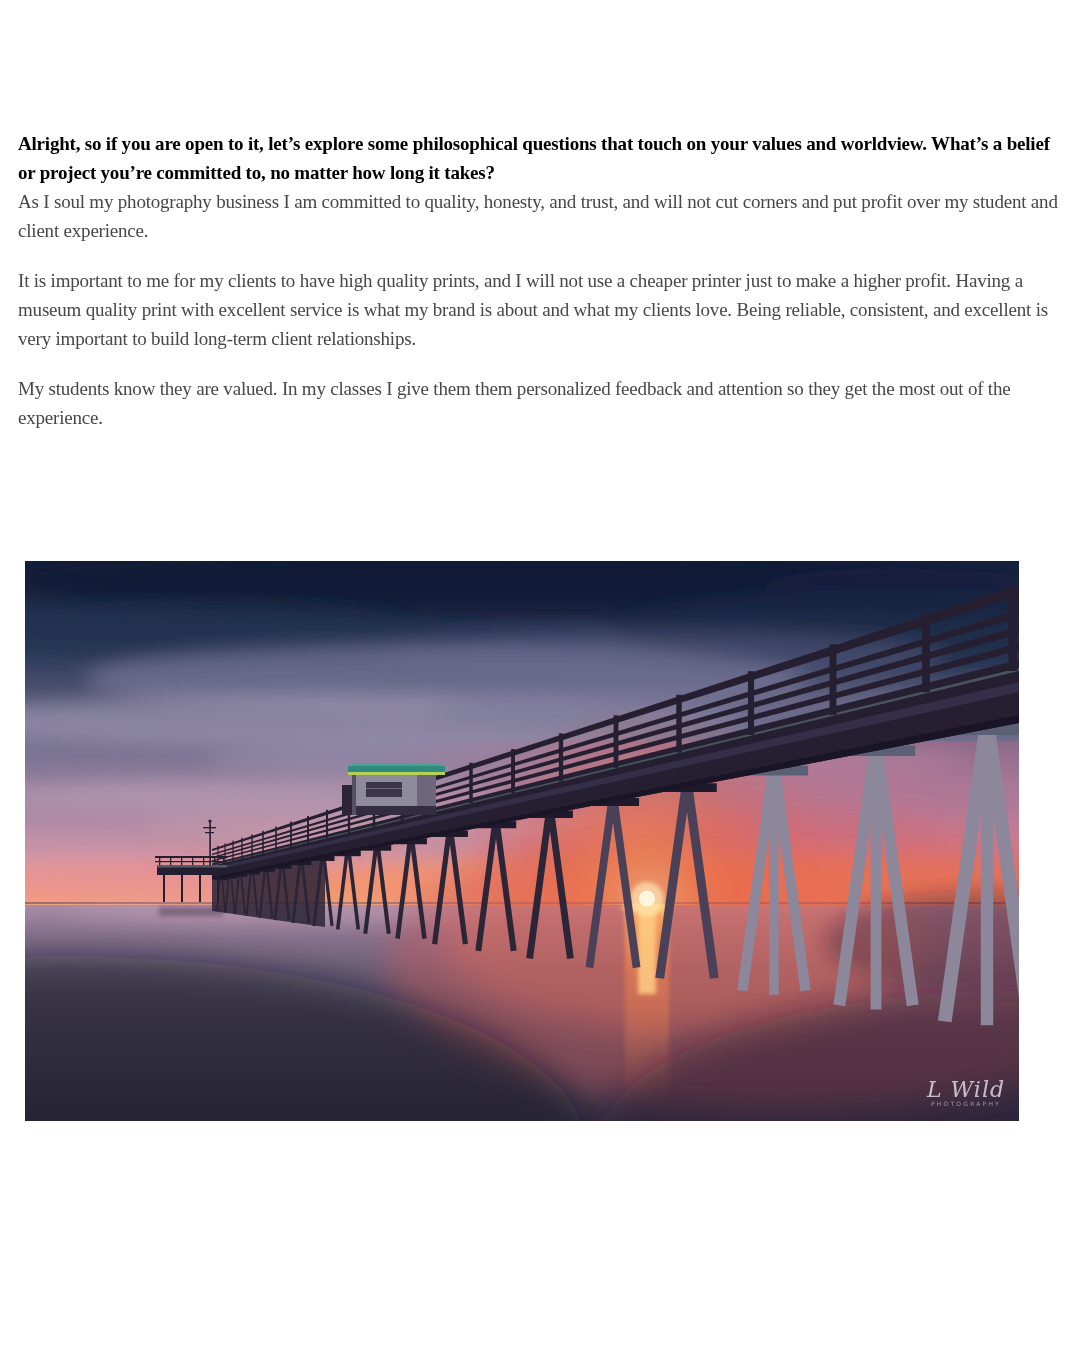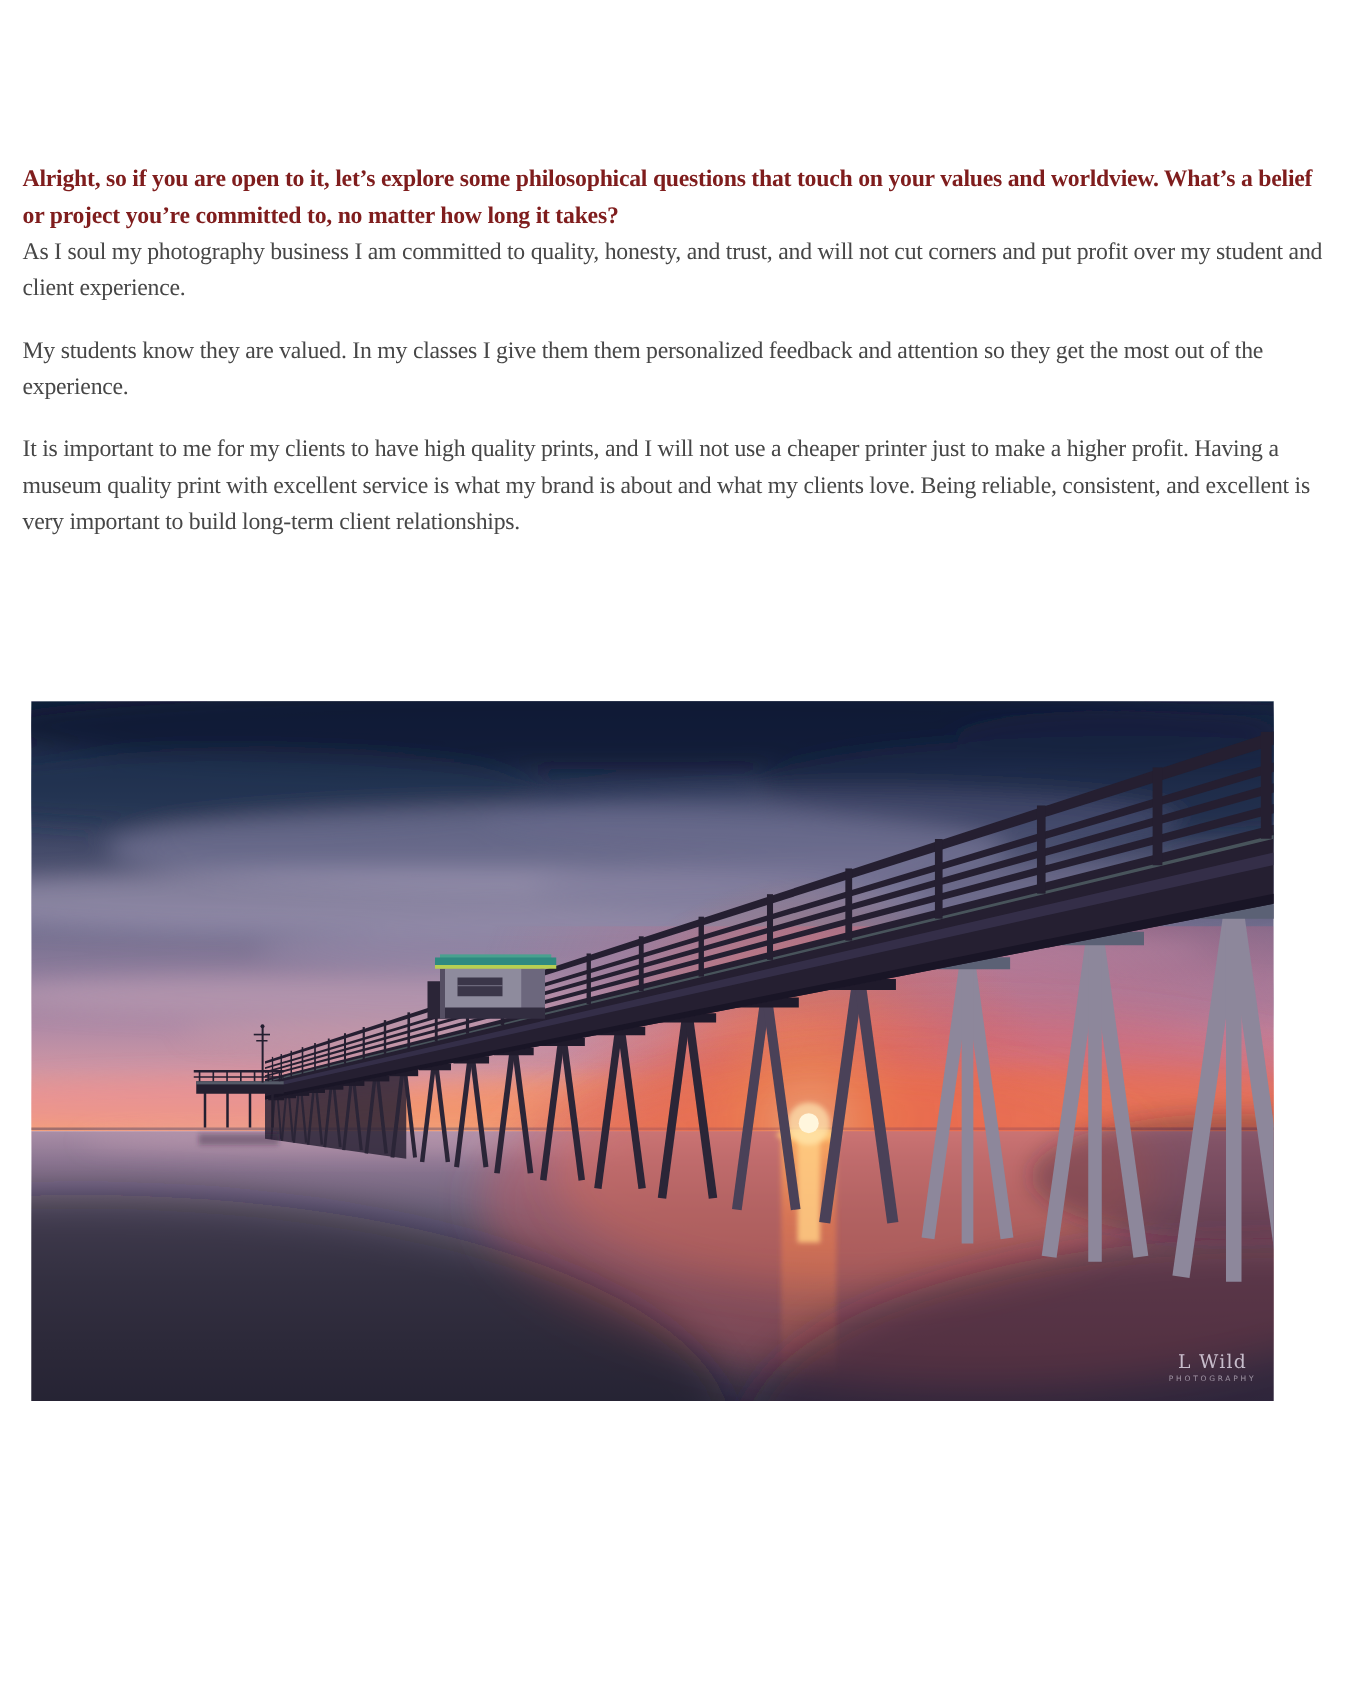--- a/index.html
+++ b/index.html
@@ -6,51 +6,51 @@
   body{
     width:1080px;height:1350px;overflow:hidden;background:#ffffff;
     font-family:"Liberation Serif","DejaVu Serif",serif;
   }
   .article{
     padding:129px 18px 0 18px;
     color:#474747;
     font-size:19px;line-height:29px;letter-spacing:-0.2px;
   }
   .para{margin:0 0 21px 0;}
-  .para strong{color:#7f1d1d;font-weight:bold;}
+  .para strong{color:#000000;font-weight:bold;}
   .block{display:block;}
   figure.photo{
     margin:129px 0 0 25px;padding:0;
     width:994px;height:560px;position:relative;
   }
   figure.photo svg{display:block;width:994px;height:560px;}
   .wm{
     position:absolute;right:14px;bottom:14px;text-align:center;
     color:rgba(236,230,242,0.78);pointer-events:none;
   }
   .wm-script{
-    font-family:"DejaVu Serif",serif;
-    font-size:15px;letter-spacing:1px;line-height:17px;
+    font-family:"DejaVu Serif",serif;font-style:italic;
+    font-size:22px;letter-spacing:1px;line-height:17px;
   }
   .wm-sub{
     font-family:"DejaVu Sans","Liberation Sans",sans-serif;
     font-size:6px;letter-spacing:2.2px;margin-top:2px;
     color:rgba(236,230,242,0.55);
   }
 </style>
 </head>
 <body>
 
 <div class="article">
   <p class="para">
     <strong>Alright, so if you are open to it, let’s explore some philosophical questions that touch on your values and worldview. What’s a belief or project you’re committed to, no matter how long it takes?</strong>
     <span class="block">As I soul my photography business I am committed to quality, honesty, and trust, and will not cut corners and put profit over my student and client experience.</span>
   </p>
+  <p class="para">It is important to me for my clients to have high quality prints, and I will not use a cheaper printer just to make a higher profit. Having a museum quality print with excellent service is what my brand is about and what my clients love. Being reliable, consistent, and excellent is very important to build long-term client relationships.</p>
   <p class="para">My students know they are valued. In my classes I give them them personalized feedback and attention so they get the most out of the experience.</p>
-  <p class="para">It is important to me for my clients to have high quality prints, and I will not use a cheaper printer just to make a higher profit. Having a museum quality print with excellent service is what my brand is about and what my clients love. Being reliable, consistent, and excellent is very important to build long-term client relationships.</p>
 </div>
 
 <figure class="photo">
   <svg id="pier-svg" viewBox="0 0 994 560" preserveAspectRatio="none">
     <defs>
       <linearGradient id="skyGrad" x1="0" y1="0" x2="0" y2="1">
         <stop offset="0" stop-color="#131f3a"></stop>
         <stop offset="0.14" stop-color="#1f2c4c"></stop>
         <stop offset="0.28" stop-color="#35405f"></stop>
         <stop offset="0.42" stop-color="#555775"></stop>

